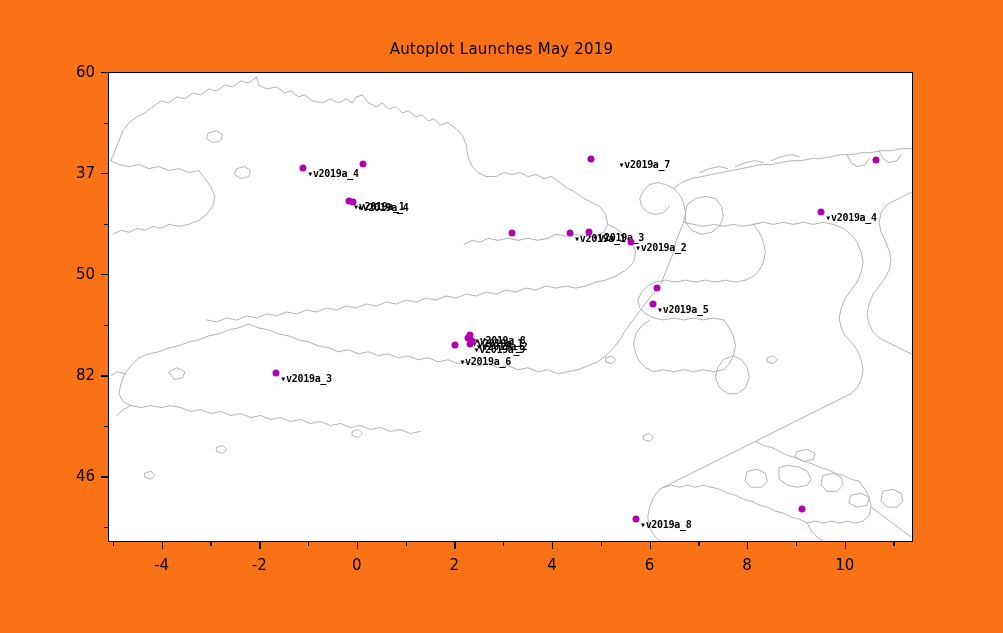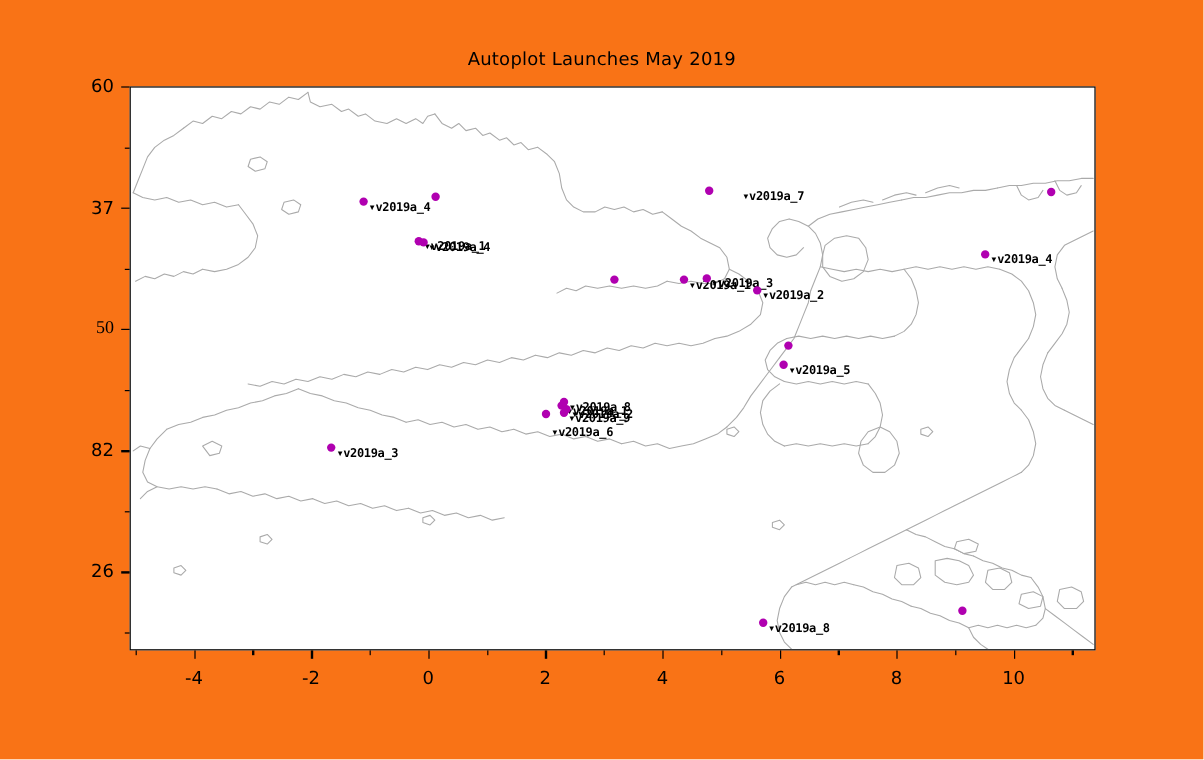--- a/index.html
+++ b/index.html
@@ -242,25 +242,25 @@
       <div class="marker" style="left: 360.542px; top: 270.882px; background: rgb(176, 0, 176);"></div>
       <div class="point-label" style="left: 364.542px; top: 275.882px;">▾v2019a_9</div>
       <div class="marker" style="left: 167.342px; top: 299.688px; background: rgb(176, 0, 176);"></div>
       <div class="point-label" style="left: 171.342px; top: 304.688px;">▾v2019a_3</div>
       <div class="marker" style="left: 526.909px; top: 445.742px; background: rgb(176, 0, 176);"></div>
       <div class="point-label" style="left: 530.909px; top: 450.742px;">▾v2019a_8</div>
       <div class="marker" style="left: 692.788px; top: 435.634px; background: rgb(176, 0, 176);"></div>
     </div>
 
 <div class="tick-major-y" style="left: 101px; top: 476.301px;"></div>
-    <div class="tick-label-y" style="left: 49px; top: 476.301px;">26</div>
+    <div class="tick-label-y" style="left: 49px; top: 476.301px;">46</div>
     <div class="tick-major-y" style="left: 101px; top: 375.226px;"></div>
     <div class="tick-label-y" style="left: 49px; top: 375.226px;">82</div>
     <div class="tick-major-y" style="left: 101px; top: 274.151px;"></div>
-    <div class="tick-label-y" style="left: 49px; top: 274.151px; font-family: Liberation Serif, serif;">50</div>
+    <div class="tick-label-y" style="left: 49px; top: 274.151px;">50</div>
     <div class="tick-major-y" style="left: 101px; top: 173.075px;"></div>
     <div class="tick-label-y" style="left: 49px; top: 173.075px;">37</div>
     <div class="tick-major-y" style="left: 101px; top: 72px;"></div>
     <div class="tick-label-y" style="left: 49px; top: 72px;">60</div>
     <div class="tick-minor-y" style="left: 104px; top: 526.839px;"></div>
     <div class="tick-minor-y" style="left: 104px; top: 425.763px;"></div>
     <div class="tick-minor-y" style="left: 104px; top: 324.688px;"></div>
     <div class="tick-minor-y" style="left: 104px; top: 223.613px;"></div>
     <div class="tick-minor-y" style="left: 104px; top: 122.538px;"></div>
     <div class="tick-major-x" style="left: 161.667px; top: 542px;"></div>

